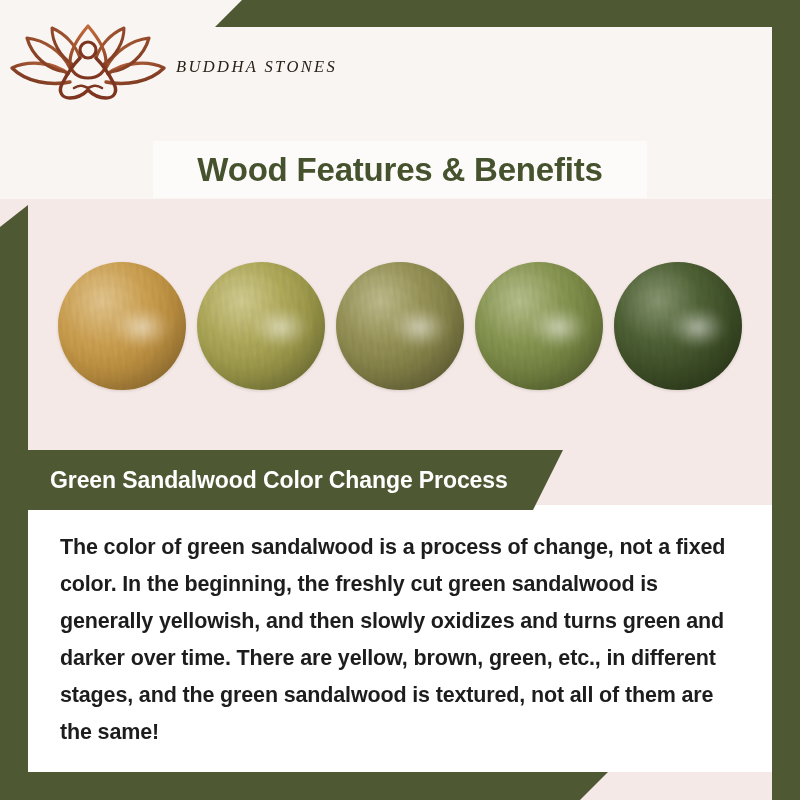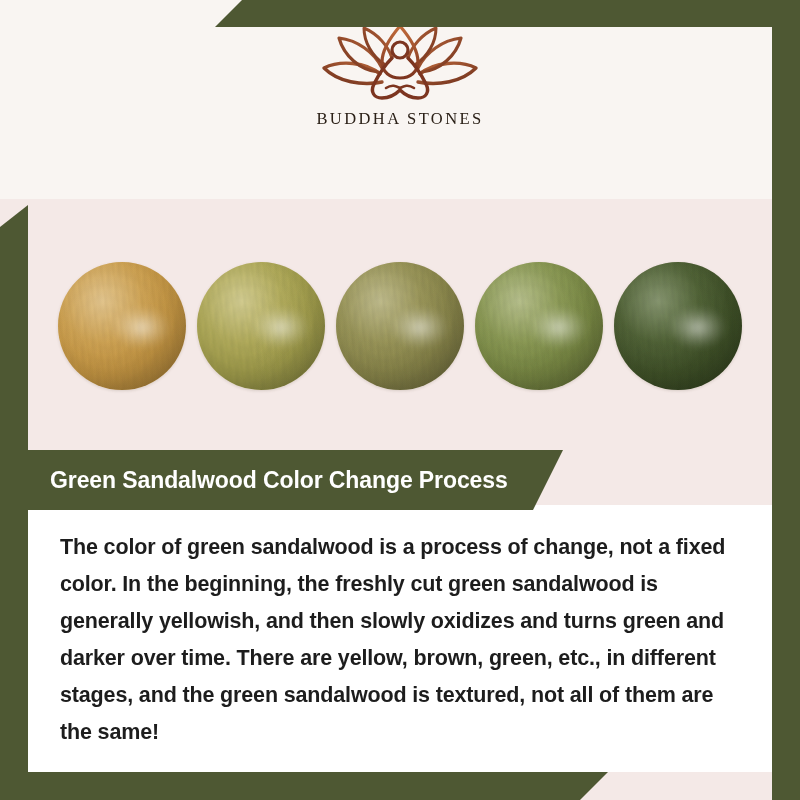--- a/index.html
+++ b/index.html
@@ -50,22 +50,23 @@
     background:#f4e9e7; z-index:1;
   }
   .bg-lower{
     position:absolute; top:450px; left:0; width:800px; height:350px;
     background:#f4e9e7; z-index:1;
   }
 
   
   .logo-wrap{
     position:absolute; top:24px; left:0; width:800px;
-    display:flex; flex-direction:column; align-items:center;
+    display:flex; flex-direction:row; align-items:center;
     z-index:10;
+    font-style:italic;
   }
   .logo-mark{ width:176px; height:78px; display:block; }
   .logo-text{
     margin-top:7px;
     font-family:"Liberation Serif", serif;
     font-size:16.5px;
     letter-spacing:2.4px;
     color:#2b2017;
     font-weight:400;
   }
@@ -200,20 +201,23 @@
         <circle cx="88" cy="26" r="8" stroke="#7d3520" stroke-width="3.2"></circle>
 
         <path d="M80 34 C74 40 66 52 62 60 C58 68 62 74 70 74 C78 74 84 70 88 66 C92 70 98 74 106 74 C114 74 118 68 114 60 C110 52 102 40 96 34" stroke="#7d3520" stroke-width="3.4"></path>
 
         <path d="M74 64 C80 60 84 62 88 64 C92 62 96 60 102 64" stroke="#7d3520" stroke-width="2.6"></path>
       </g>
     </svg>
     <div class="logo-text">BUDDHA STONES</div>
   </div>
 
+  <div class="title-band">
+    <h1>Wood Features &amp; Benefits</h1>
+  </div>
 
   <div class="bead-row" id="bead-row">
       <div class="bead" style="background: radial-gradient(circle at 36% 30%, rgb(216, 174, 94) 0%, rgb(201, 154, 70) 48%, rgb(154, 116, 51) 100%);">
         <div class="grain" style="background: repeating-linear-gradient(82deg, rgba(169, 127, 51, 0) 0px, rgba(169, 127, 51, 0.333) 2px, rgba(169, 127, 51, 0) 5px, rgba(154, 116, 51, 0.2) 8px, rgba(169, 127, 51, 0) 12px), repeating-linear-gradient(96deg, rgba(154, 116, 51, 0) 0px, rgba(154, 116, 51, 0.19) 3px, rgba(154, 116, 51, 0) 9px), repeating-radial-gradient(circle at 40% 52%, rgba(154, 116, 51, 0) 0px, rgba(154, 116, 51, 0.133) 6px, rgba(154, 116, 51, 0) 13px);"></div>
         <div class="shade"></div>
         <div class="hl"></div>
       </div>
       <div class="bead" style="background: radial-gradient(circle at 36% 30%, rgb(194, 184, 98) 0%, rgb(168, 162, 79) 48%, rgb(119, 120, 58) 100%);">
         <div class="grain" style="background: repeating-linear-gradient(82deg, rgba(138, 138, 60, 0) 0px, rgba(138, 138, 60, 0.333) 2px, rgba(138, 138, 60, 0) 5px, rgba(119, 120, 58, 0.2) 8px, rgba(138, 138, 60, 0) 12px), repeating-linear-gradient(96deg, rgba(119, 120, 58, 0) 0px, rgba(119, 120, 58, 0.19) 3px, rgba(119, 120, 58, 0) 9px), repeating-radial-gradient(circle at 40% 52%, rgba(119, 120, 58, 0) 0px, rgba(119, 120, 58, 0.133) 6px, rgba(119, 120, 58, 0) 13px);"></div>
         <div class="shade"></div>

